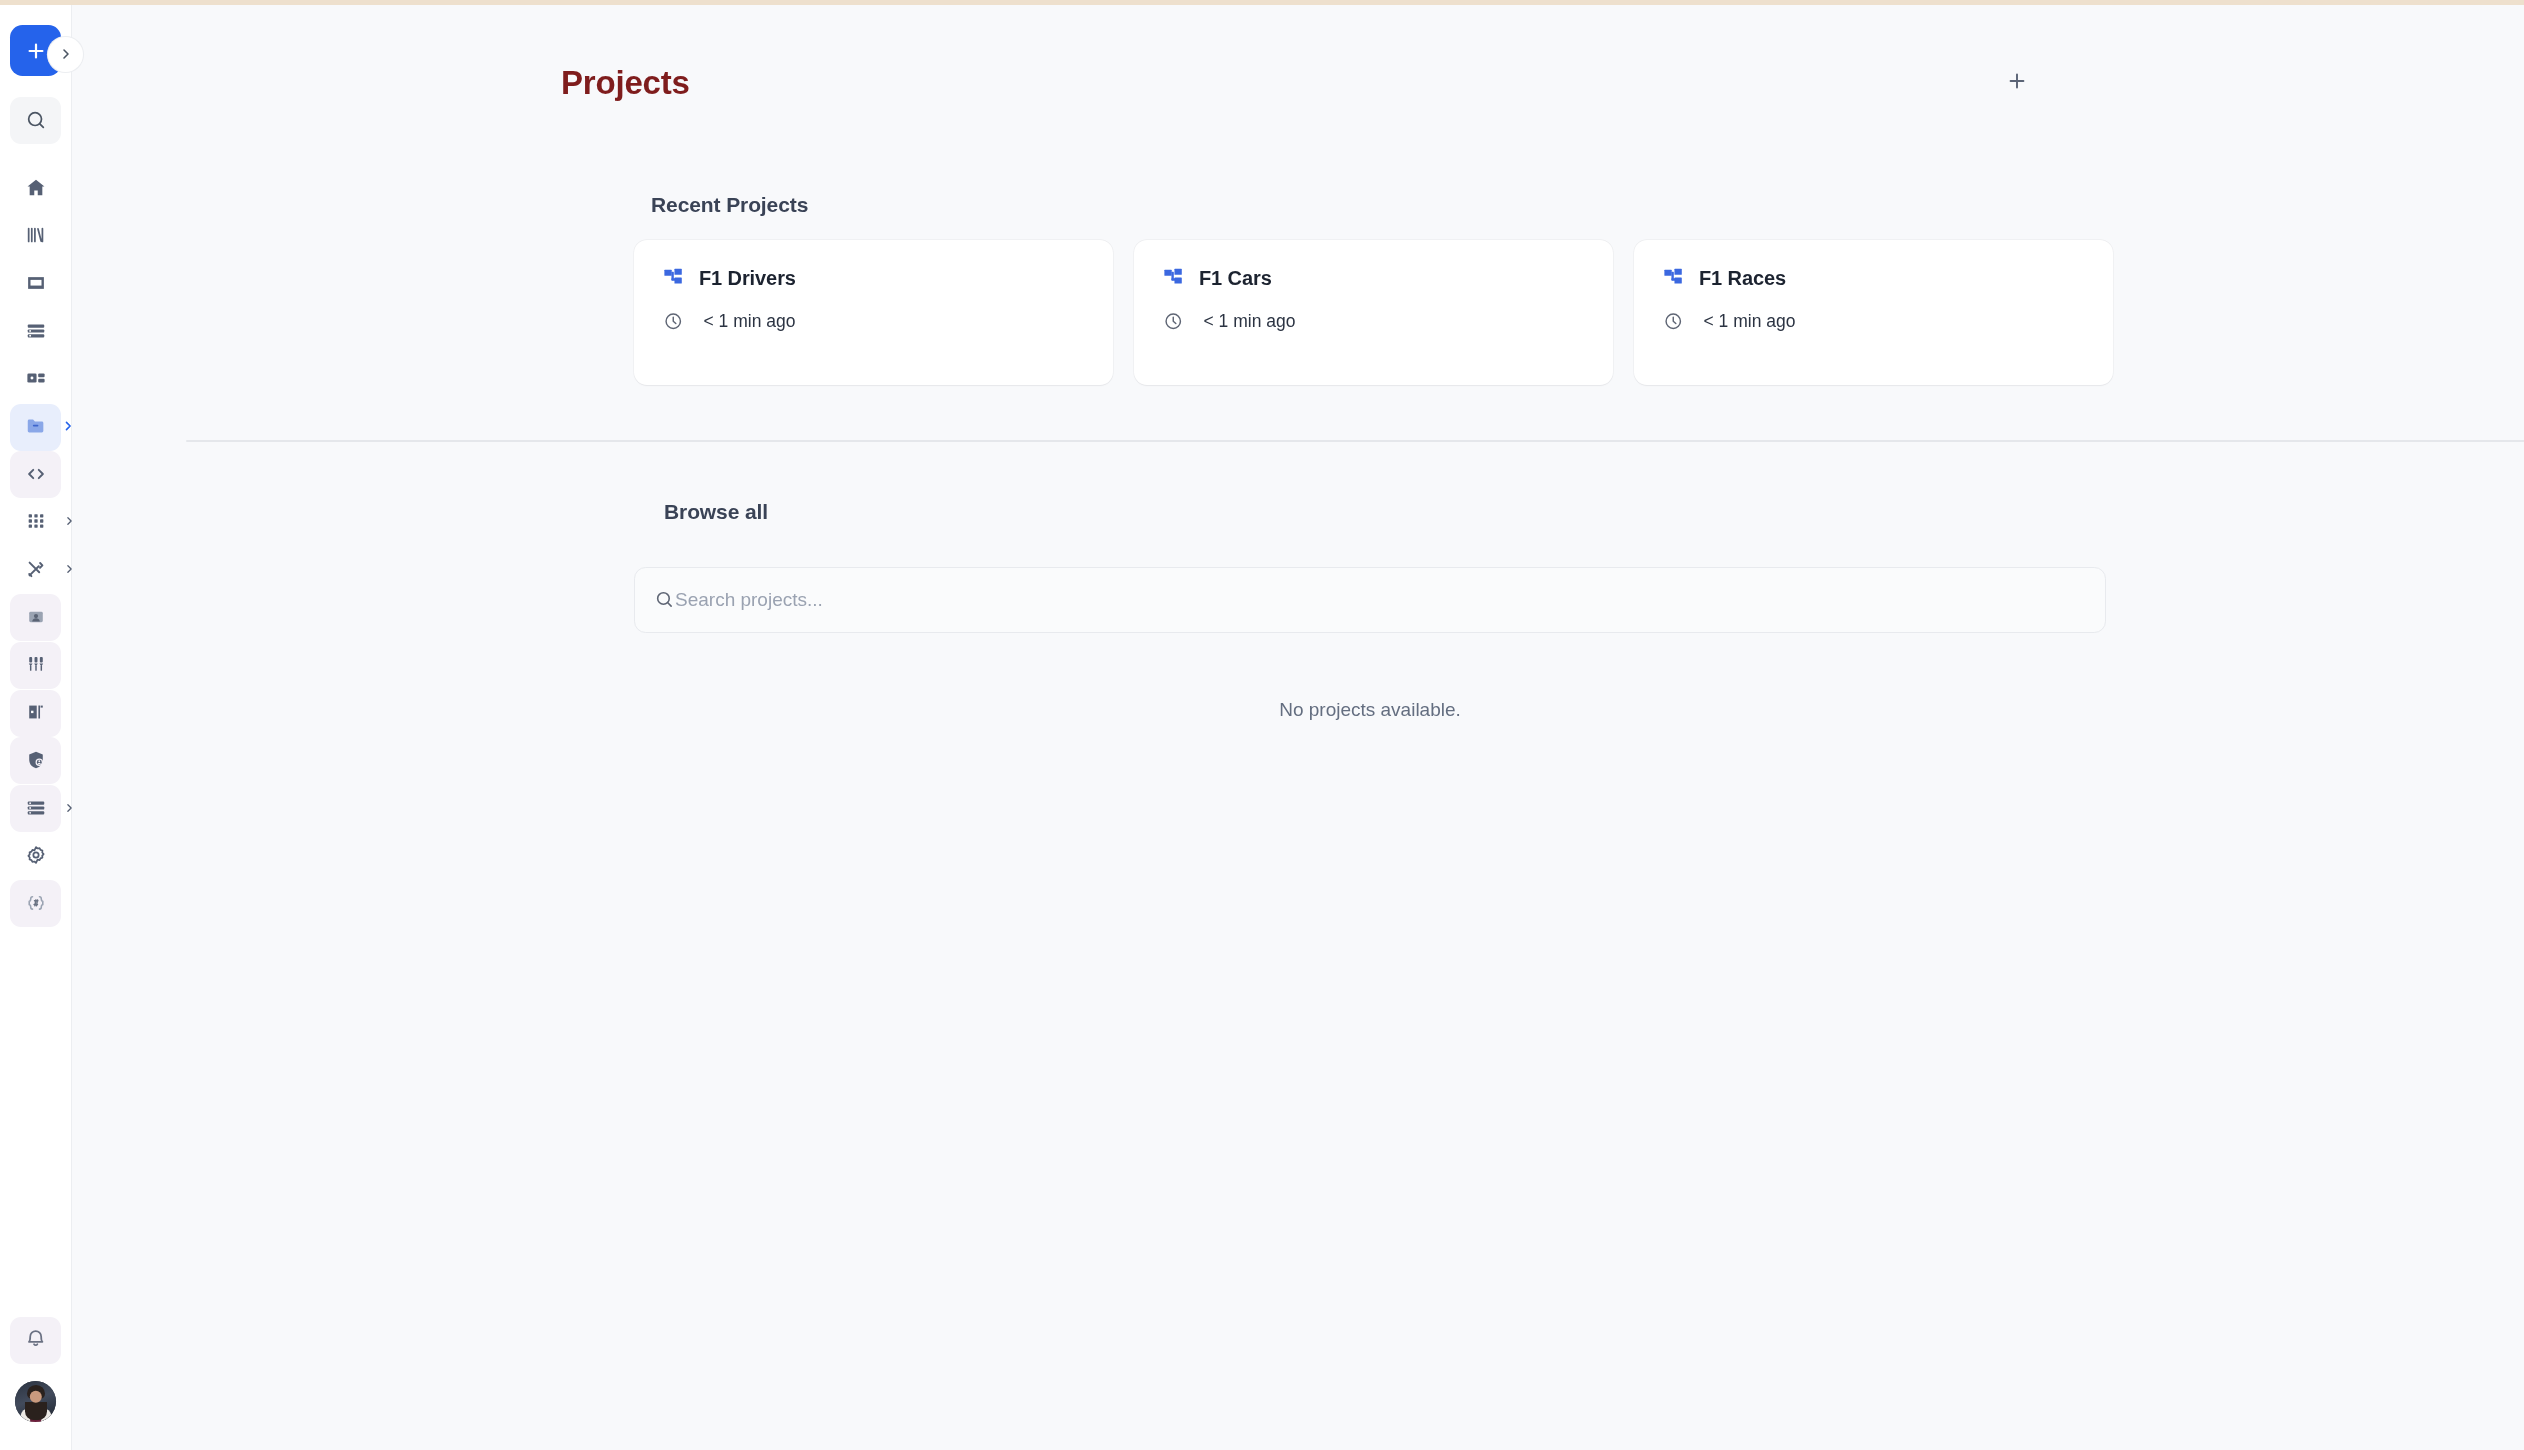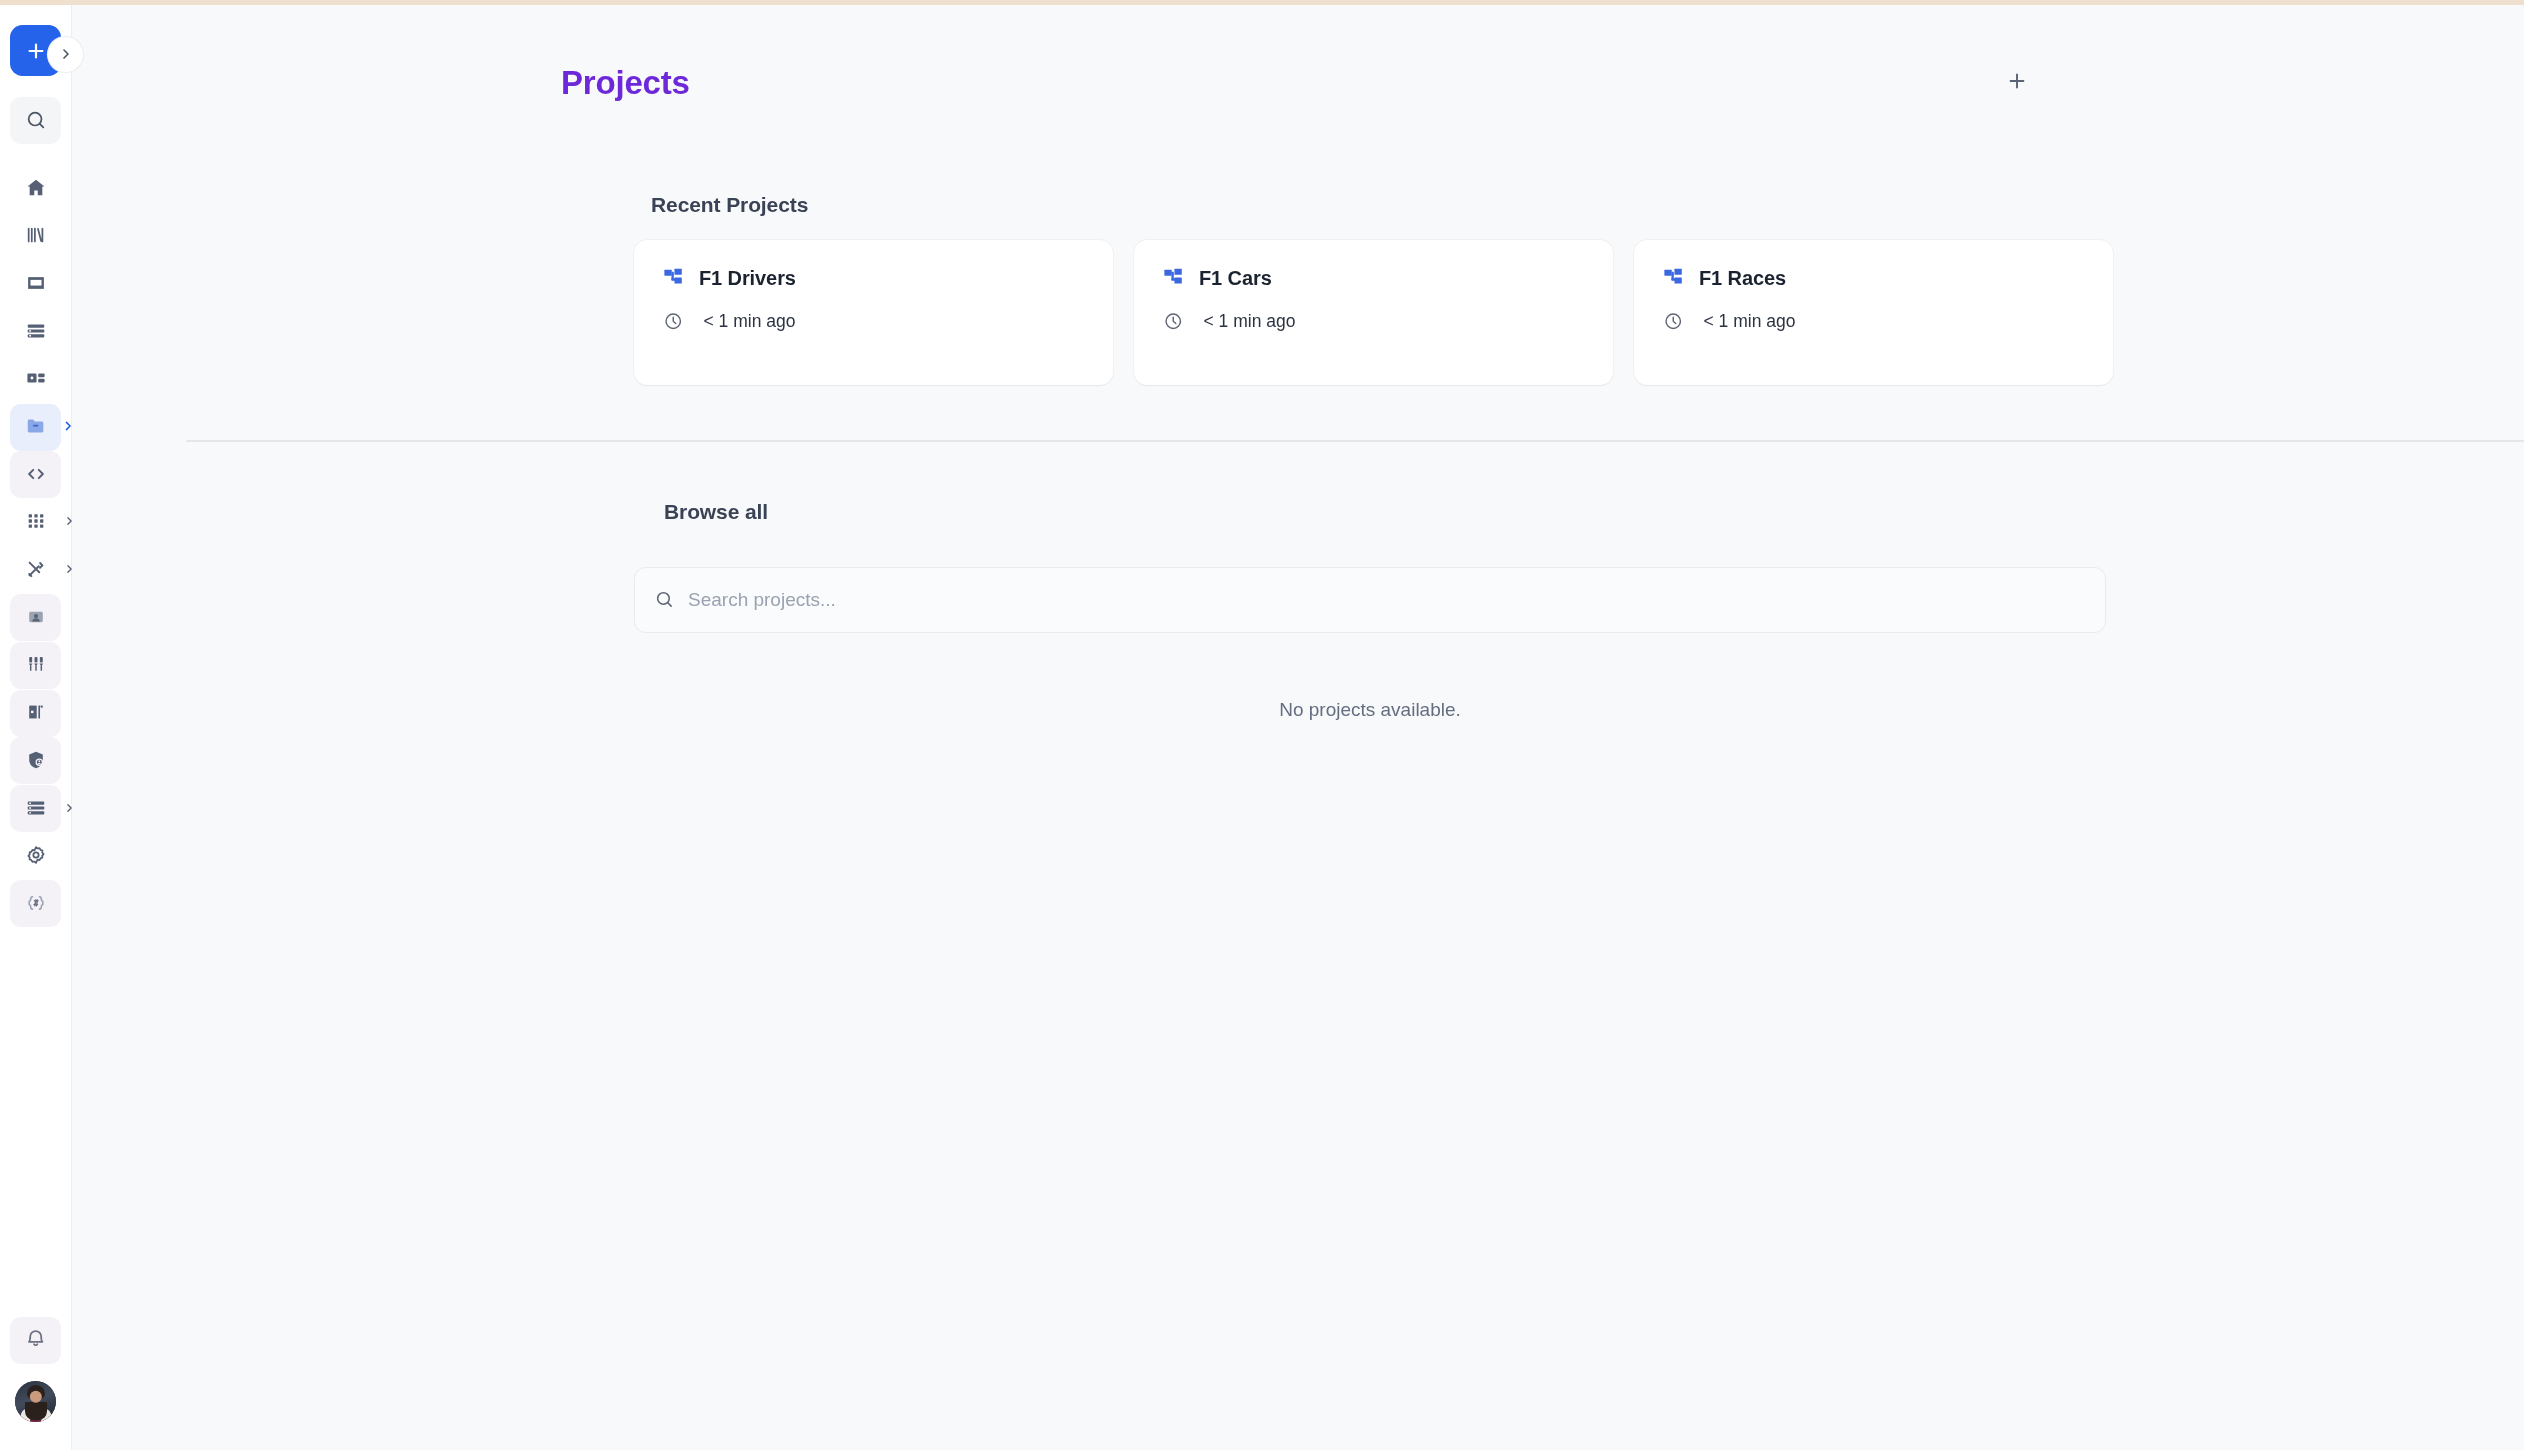--- a/index.html
+++ b/index.html
@@ -120,21 +120,21 @@
     top: 57px;
     left: 488px;
     width: 1476px;
     display: flex;
     align-items: center;
     justify-content: space-between;
   }
   .page-title {
     font-size: 33px;
     font-weight: 700;
-    color: #6d28d9;
+    color: #7f1d1d;
     letter-spacing: -0.2px;
     line-height: 1;
   }
   .add-project-btn {
     width: 41px; height: 41px;
     display: flex; align-items: center; justify-content: center;
     cursor: pointer;
     background: transparent;
     border: none;
     border-radius: 7.3px;
@@ -195,21 +195,20 @@
     top: 562px;
     left: 561px;
     width: 1472px;
     height: 66px;
     background: #fafbfc;
     border: 1.5px solid #e8eaee;
     border-radius: 11.7px;
     display: flex;
     align-items: center;
     padding: 0 19px;
-    gap: 13px;
     cursor: text;
   }
   #search-input {
     flex: 1;
     border: none;
     outline: none;
     background: transparent;
     font-family: "Liberation Sans", sans-serif;
     font-size: 19px;
     color: #2b3342;

